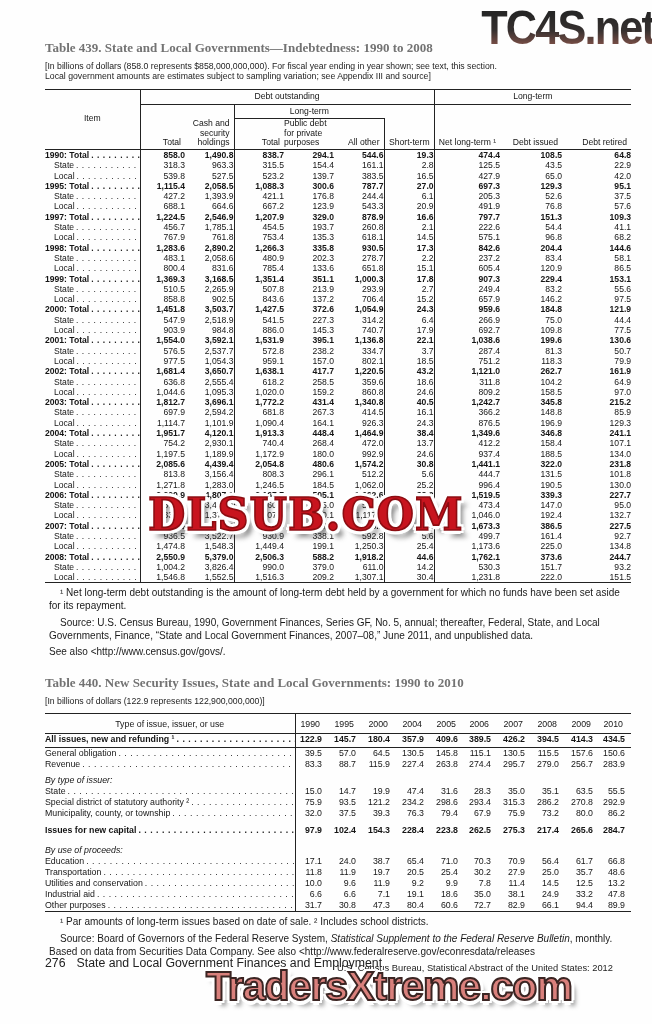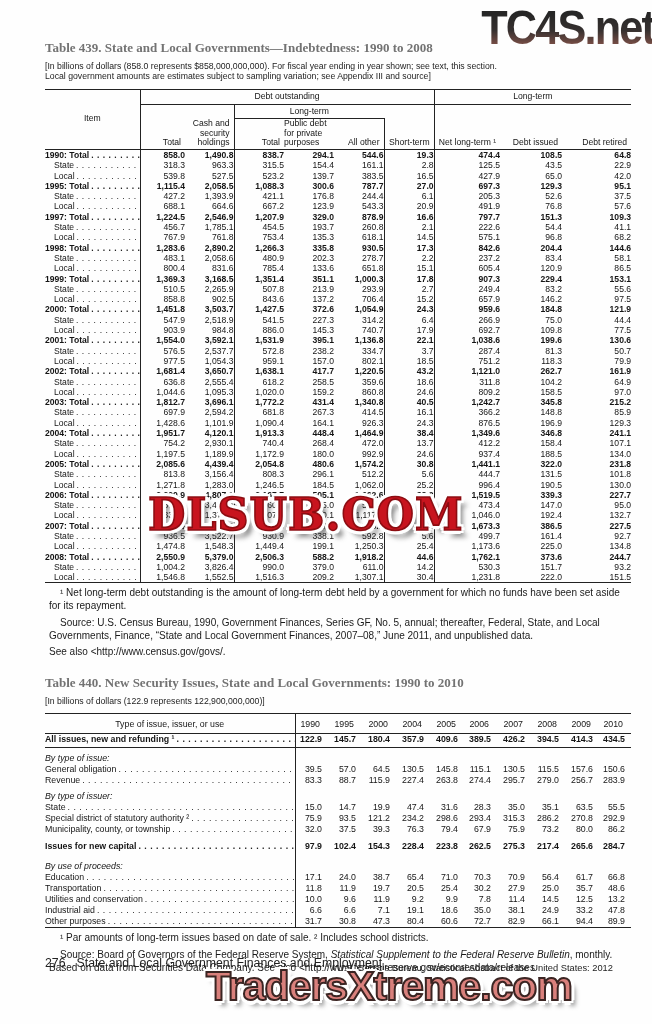--- a/index.html
+++ b/index.html
@@ -564,21 +564,21 @@
             <td class="num c7">148.8</td>
             <td class="num c8">85.9</td>
           </tr>
           <tr class="sub">
             <td class="lab bR">
               <div class="labwrap">
                 <span class="tx">Local</span>
                 <span class="ld">. . . . . . . . . . . . . . . . . . . . . . . . . . . . . . . . . . . . . . . . . . . . . . . . . . . . . . . . . . . . . . . .</span>
               </div>
             </td>
-            <td class="num c0">1,428.6</td>
+            <td class="num c0">1,114.7</td>
             <td class="num c1">1,101.9</td>
             <td class="num c2">1,090.4</td>
             <td class="num c3">164.1</td>
             <td class="num c4">926.3</td>
             <td class="num c5">24.3</td>
             <td class="num c6">876.5</td>
             <td class="num c7">196.9</td>
             <td class="num c8">129.3</td>
           </tr>
           <tr class="total">
@@ -889,24 +889,20 @@
             <td class="num">145.7</td>
             <td class="num">180.4</td>
             <td class="num">357.9</td>
             <td class="num">409.6</td>
             <td class="num">389.5</td>
             <td class="num">426.2</td>
             <td class="num">394.5</td>
             <td class="num">414.3</td>
             <td class="num">434.5</td>
           </tr>
-          <tr class="sp">
-            <td class="lab"><span class="git">By type of issue:</span></td>
-            <td colspan="10"></td>
-          </tr>
           <tr>
             <td class="lab">
               <div class="labwrap">
                 <span class="tx">General obligation</span>
                 <span class="ld">. . . . . . . . . . . . . . . . . . . . . . . . . . . . . . . . . . . . . . . . . . . . . . . . . . . . . . . . . . . . . . . .</span>
               </div>
             </td>
             <td class="num">39.5</td>
             <td class="num">57.0</td>
             <td class="num">64.5</td>

